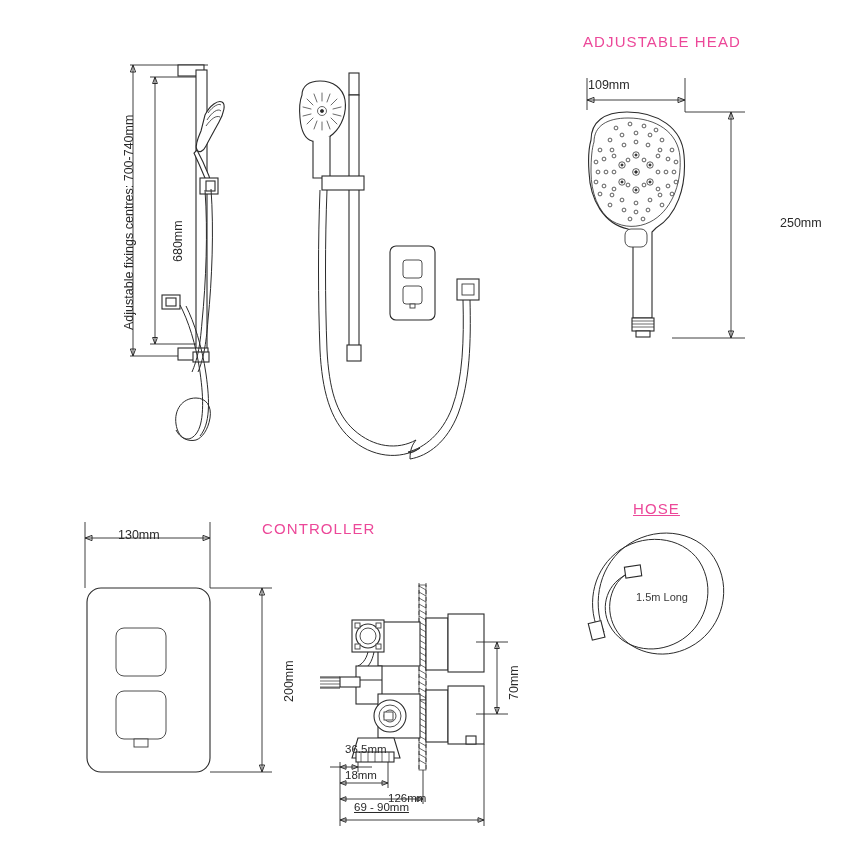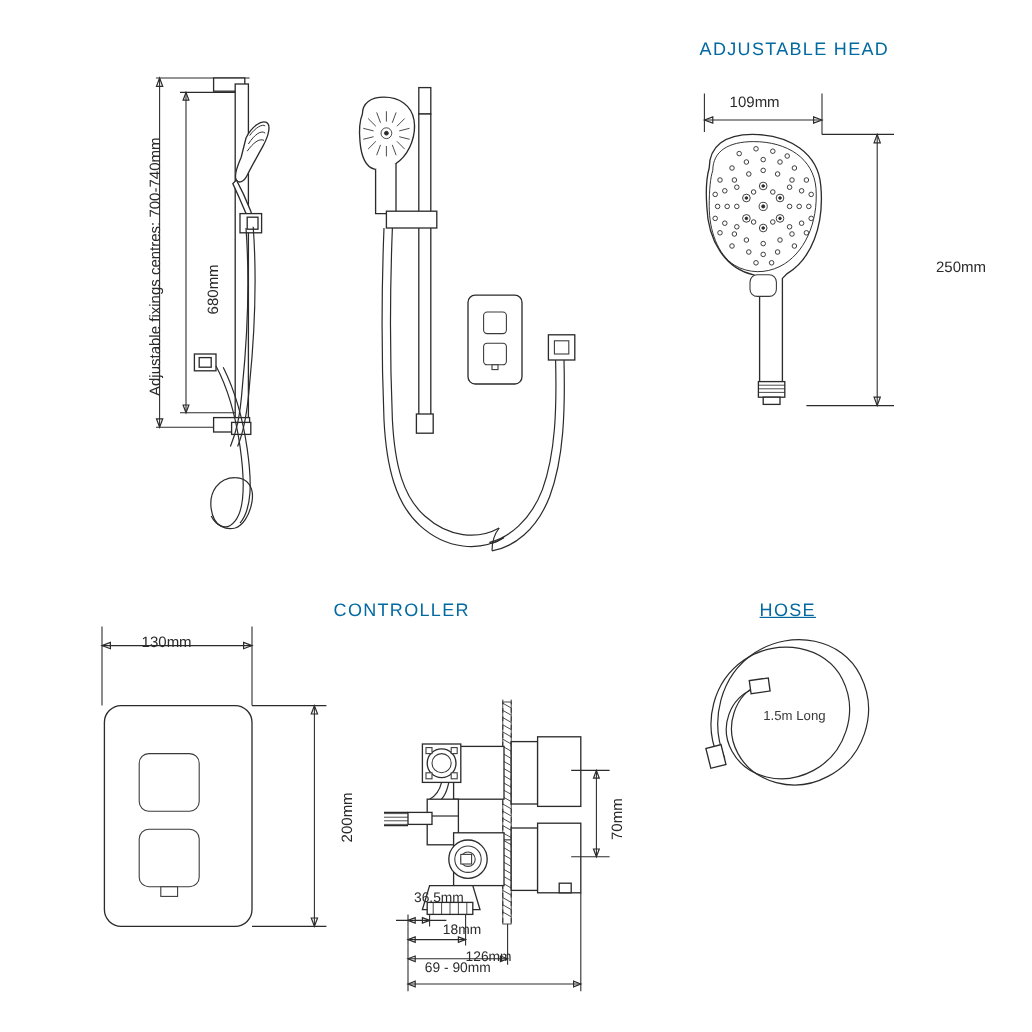--- a/index.html
+++ b/index.html
@@ -25,21 +25,21 @@
     position: absolute;
     left: 0; top: 0;
     width: 860px;
     height: 860px;
   }
   .section-title {
     position: absolute;
     font-family: "Liberation Sans", sans-serif;
     font-size: 15px;
     letter-spacing: 1.1px;
-    color: #0369a1;
+    color: #ec4899;
     white-space: nowrap;
   }
   .dim-label {
     position: absolute;
     font-family: "Liberation Sans", sans-serif;
     font-size: 12.5px;
     color: #2a2a2a;
     white-space: nowrap;
   }
   .dim-label.small {
@@ -440,37 +440,37 @@
     </g>
 
   </svg>
 
   <div class="dim-label rot90" style="left:122px; top:330px;">Adjustable fixings centres: 700-740mm</div>
 
   <div class="dim-label rot90" style="left:171px; top:262px;">680mm</div>
 
   <div class="section-title" style="left:583px; top:33px;">ADJUSTABLE HEAD</div>
 
-  <div class="dim-label" style="left:608px; top:78px;">109mm</div>
+  <div class="dim-label" style="left:588px; top:78px;">109mm</div>
 
   <div class="dim-label" style="left:780px; top:216px;">250mm</div>
 
-  <div class="section-title" style="left:262px; top:500px;margin-left:16px;">CONTROLLER</div>
+  <div class="section-title" style="left:262px; top:520px;">CONTROLLER</div>
 
   <div class="dim-label" style="left:118px; top:528px;">130mm</div>
 
   <div class="dim-label rot90" style="left:282px; top:702px;">200mm</div>
 
   <div class="dim-label rot90" style="left:507px; top:700px;">70mm</div>
 
-  <div class="dim-label small" style="left:345px; top:769px;margin-left:24px;">18mm</div>
+  <div class="dim-label small" style="left:345px; top:769px;">18mm</div>
 
   <div class="dim-label small" style="left:345px; top:743px;">36.5mm</div>
 
-  <div class="dim-label small" style="left:354px; top:801px;">69 - 90mm</div>
+  <div class="dim-label small" style="left:354px; top:801px;text-decoration:underline;">69 - 90mm</div>
 
   <div class="dim-label small" style="left:388px; top:792px;">126mm</div>
 
   <div class="section-title" style="left:633px; top:500px;text-decoration:underline;">HOSE</div>
 
   <div class="hose-note" style="left:636px; top:591px;">1.5m Long</div>
 
 </div>
 
 </body></html>

